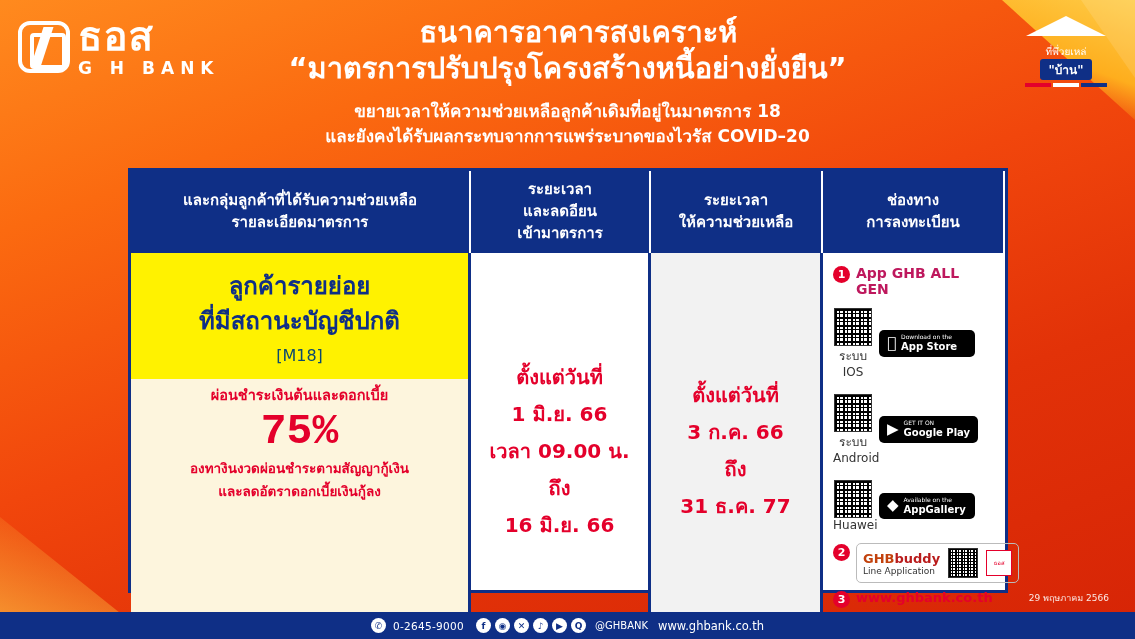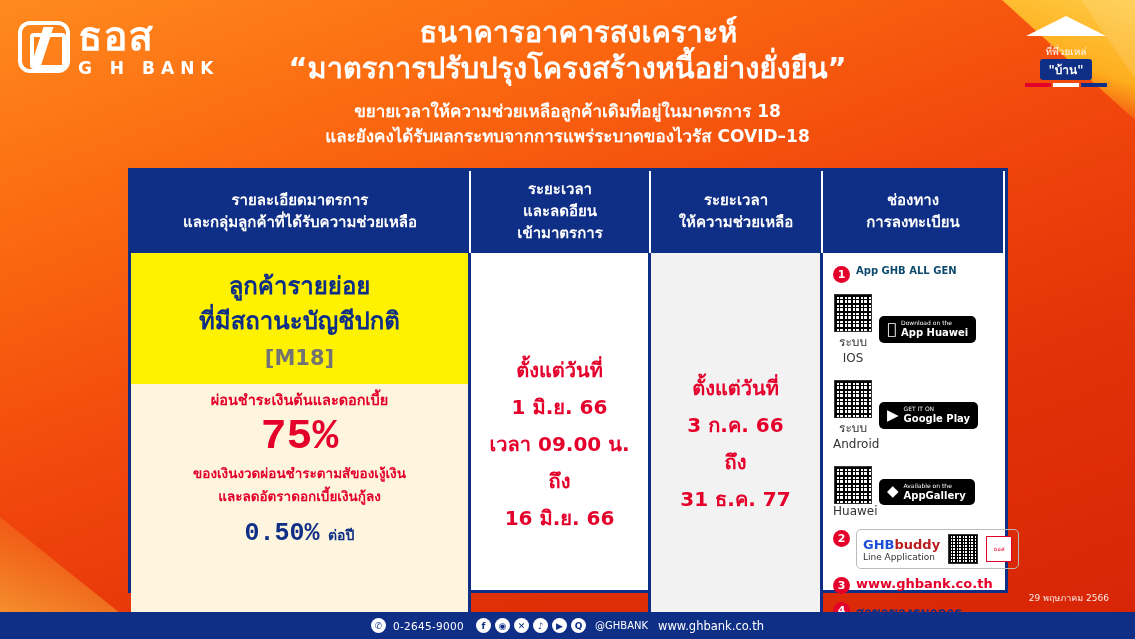--- a/index.html
+++ b/index.html
@@ -118,21 +118,21 @@
   .cell:last-child { border-right: none; }
 
   
   .c1 { display: flex; flex-direction: column; }
   .c1-top {
     background: #fff200;
     padding: 16px 18px 14px;
     text-align: center;
   }
   .c1-title { color: #0f2f86; font-size: 24px; font-weight: bold; line-height: 1.45; }
-  .c1-code { color: #737373; font-size: 21px; font-weight: bold; margin-top: 7px; }
+  .c1-code { color: #0c4a6e; font-size: 16px; font-weight: normal; margin-top: 7px; }
   .c1-bot {
     background: #fdf5dd;
     flex: 1;
     text-align: center;
     padding: 4px 10px 10px;
     color: #e4002b;
     font-family: Liberation Mono, monospace;
   }
   .c1-l1 { font-size: 14.5px; font-weight: bold; }
   .c1-big { font-size: 43px; font-weight: bold; line-height: 1.1; margin: 2px 0 4px; }
@@ -154,21 +154,21 @@
   .c4 { padding: 12px 10px; display: flex; flex-direction: column; gap: 7px; }
   .ch-row { display: flex; align-items: flex-start; gap: 6px; }
   .num {
     flex: 0 0 auto;
     width: 17px; height: 17px; border-radius: 50%;
     background: #e4002b; color: #fff;
     font-size: 11px; font-weight: bold;
     display: flex; align-items: center; justify-content: center;
     margin-top: 1px;
   }
-  .ch-title { font-size: 10px; font-weight: bold; color: #0c4a6e; }
+  .ch-title { font-size: 14px; font-weight: bold; color: #be185d; }
   .store-row { display: flex; align-items: center; gap: 6px; margin: 4px 0; }
   .qr {
     width: 38px; height: 38px; background: #fff;
     border: 1px solid #333;
     background-image:
       linear-gradient(90deg, #000 25%, transparent 25%, transparent 50%, #000 50%, #000 62%, transparent 62%),
       linear-gradient(#000 22%, transparent 22%, transparent 44%, #000 44%, #000 58%, transparent 58%);
     background-size: 8px 8px, 8px 8px;
   }
   .qr-cap { font-size: 12px; color: #333; text-align: center; width: 40px; }
@@ -252,29 +252,29 @@
       <i style="background:#e4002b"></i>
         <i style="background:#ffffff"></i>
         <i style="background:#0f2f86"></i>
     </div>
   </div>
 
   <div class="headline">
     <div class="hl-1">ธนาคารอาคารสงเคราะห์</div>
     <div class="hl-2">“มาตรการปรับปรุงโครงสร้างหนี้อย่างยั่งยืน”</div>
     <div class="hl-3">ขยายเวลาให้ความช่วยเหลือลูกค้าเดิมที่อยู่ในมาตรการ 18</div>
-    <div class="hl-4">และยังคงได้รับผลกระทบจากการแพร่ระบาดของไวรัส COVID–18</div>
+    <div class="hl-4">และยังคงได้รับผลกระทบจากการแพร่ระบาดของไวรัส COVID–20</div>
   </div>
 
   <div class="table">
 
     <div class="th">
       <div>
+        <div>และกลุ่มลูกค้าที่ได้รับความช่วยเหลือ</div>
         <div>รายละเอียดมาตรการ</div>
-        <div>และกลุ่มลูกค้าที่ได้รับความช่วยเหลือ</div>
       </div>
     </div>
     <div class="th">
       <div>
         <div>ระยะเวลา</div>
         <div>และลดอียน</div>
         <div>เข้ามาตรการ</div>
       </div>
     </div>
     <div class="th">
@@ -292,26 +292,22 @@
 
     <div class="cell c1">
       <div class="c1-top">
         <div class="c1-title">ลูกค้ารายย่อย</div>
         <div class="c1-title">ที่มีสถานะบัญชีปกติ</div>
         <div class="c1-code">[M18]</div>
       </div>
       <div class="c1-bot">
         <div class="c1-l1">ผ่อนชำระเงินต้นและดอกเบี้ย</div>
         <div class="c1-big">75%</div>
-        <div class="c1-l2">ของเงินงวดผ่อนชำระตามสัของเงู้เงิน</div>
+        <div class="c1-l2">องทางินงวดผ่อนชำระตามสัญญากู้เงิน</div>
         <div class="c1-l3">และลดอัตราดอกเบี้ยเงินกู้ลง</div>
-        <div class="c1-rate">
-          <b>0.50%</b>
-          <span>ต่อปี</span>
-        </div>
       </div>
     </div>
 
     <div class="cell c2">
       <div>ตั้งแต่วันที่</div>
       <div>1 มิ.ย. 66</div>
       <div>เวลา 09.00 น.</div>
       <div>ถึง</div>
       <div>16 มิ.ย. 66</div>
     </div>
@@ -332,21 +328,21 @@
 
       <div class="store-row">
         <div class="qr-wrap">
           <div class="qr"></div>
           <div class="qr-cap">ระบบ IOS</div>
         </div>
         <div class="store-btn">
           <span class="gl"></span>
           <span class="tx">
             <span class="s">Download on the</span>
-            <span class="b">App Huawei</span>
+            <span class="b">App Store</span>
           </span>
         </div>
       </div>
 
       <div class="store-row">
         <div class="qr-wrap">
           <div class="qr"></div>
           <div class="qr-cap">ระบบ Android</div>
         </div>
         <div class="store-btn">
@@ -369,21 +365,21 @@
             <span class="s">Available on the</span>
             <span class="b">AppGallery</span>
           </span>
         </div>
       </div>
 
       <div class="ch-row">
         <div class="num">2</div>
         <div class="buddy-box">
           <div class="buddy-txt">
-            <div class="b1"><span style="color:#1d4ed8">GHB</span><span>buddy</span></div>
+            <div class="b1"><span style="color:#c2410c">GHB</span><span>buddy</span></div>
             <div class="b2">Line Application</div>
           </div>
           <div class="qr-sm"></div>
           <div class="qr-red">ธอส</div>
         </div>
       </div>
 
       <div class="ch-row">
         <div class="num">3</div>
         <div class="ch-link">www.ghbank.co.th</div>

